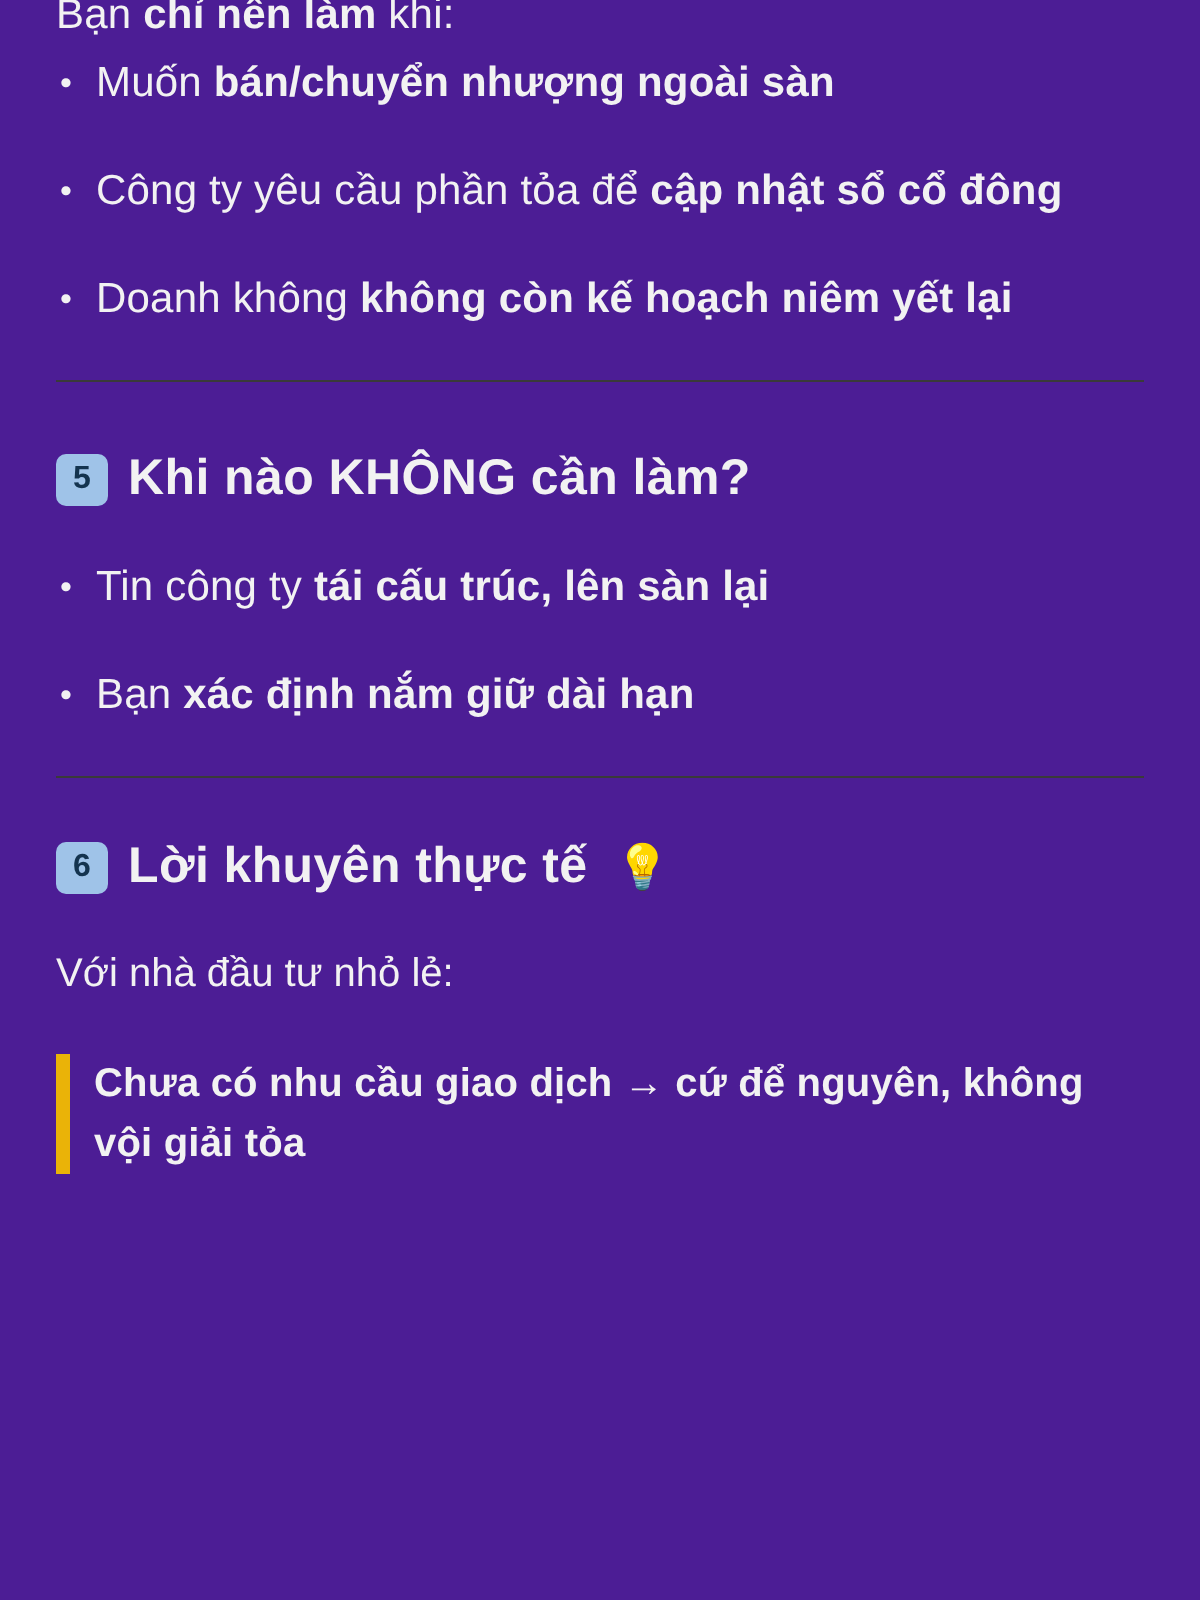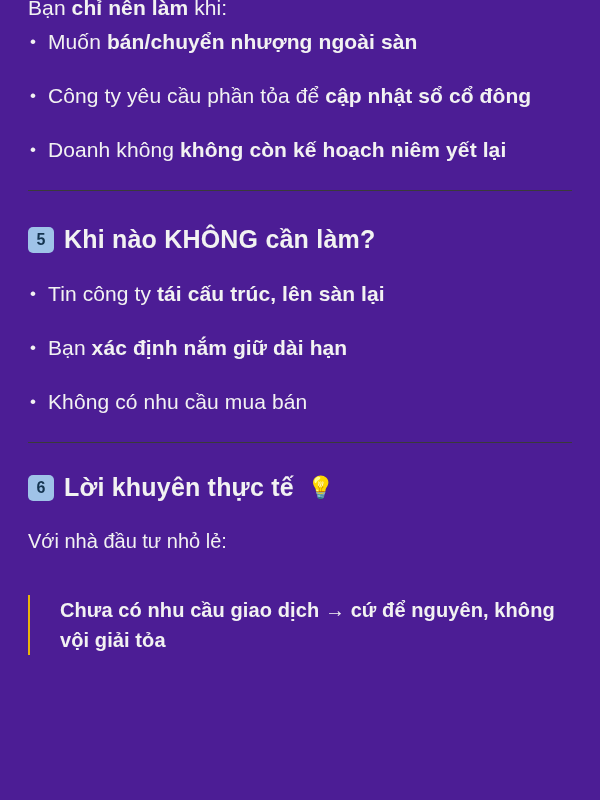--- a/index.html
+++ b/index.html
@@ -86,25 +86,25 @@
     letter-spacing: 0.2px;
     text-align: center;
   }
   .emoji {
     font-size: 22px;
     margin-left: 4px;
   }
   .intro-sub {
     font-size: 20px;
     line-height: 27px;
-    margin: 0 0 40px 0;
+    margin: 0 0 26px 0;
   }
   .quote-block {
-    border-left: 2px solid #eab308;
-    padding-left: 30px;
+    border-left: 7px solid #eab308;
+    padding-left: 12px;
     margin-top: 8px;
   }
   .quote-block p {
     margin: 0;
     font-size: 20px;
     line-height: 30px;
     font-weight: bold;
     letter-spacing: 0.1px;
   }
   .sec2 { margin-top: 34px; }
@@ -139,23 +139,20 @@
     <span class="section-title">Khi nào KHÔNG cần làm?</span>
   </div>
 
   <ul class="bullets list-2">
     <li>
       <span>Tin công ty </span><span class="b">tái cấu trúc, lên sàn lại</span><span></span>
     </li>
     <li>
       <span>Bạn </span><span class="b">xác định nắm giữ dài hạn</span><span></span>
     </li>
-    <li>
-      <span>Không có nhu cầu mua bán</span><span class="b"></span><span></span>
-    </li>
   </ul>
 
   <div class="divider"></div>
 
   <div class="section-head">
     <span class="num-badge">6</span>
     <span class="section-title">Lời khuyên thực tế</span>
     <span class="emoji">💡</span>
   </div>
 

